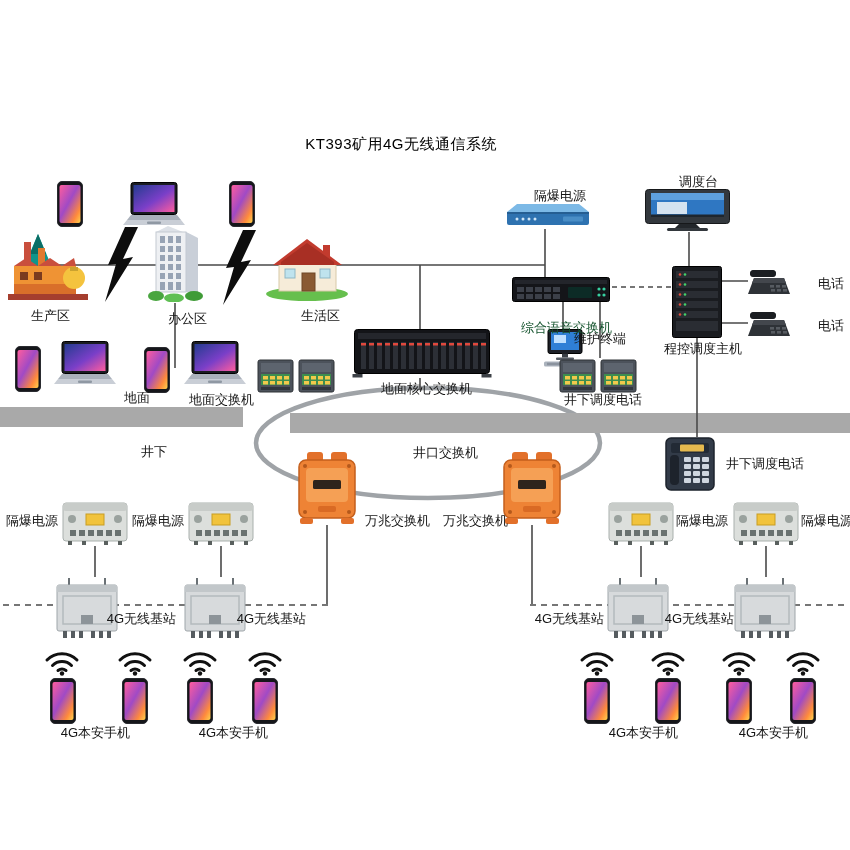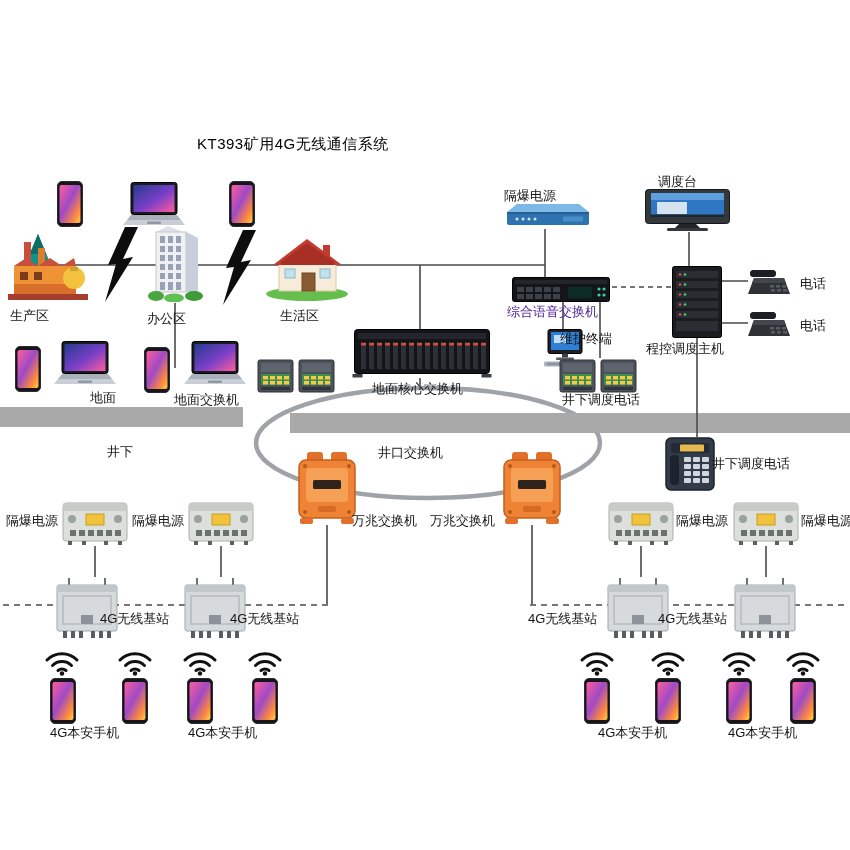--- a/index.html
+++ b/index.html
@@ -1,23 +1,23 @@
 <!DOCTYPE html>
 <html><head>
 <meta charset="utf-8">
 <style>
   html,body{margin:0;padding:0;background:#ffffff;}
   .stage{position:relative;width:850px;height:850px;background:#fff;
          font-family:"Liberation Sans","DejaVu Sans",sans-serif;overflow:hidden;}
   .lines{position:absolute;left:0;top:0;}
   .icon{position:absolute;line-height:0;}
   .icon svg{display:block;}
-  .label{position:absolute;font-size:13px;color:#141414;text-align:left;white-space:nowrap;}
+  .label{position:absolute;font-size:13px;color:#141414;text-align:right;white-space:nowrap;}
   .title{font-size:15px;letter-spacing:.5px;color:#000;}
-  .teal{color:#4c1d95;}
+  .teal{color:#14532d;margin-top:16px;}
 </style>
 </head>
 <body>
 
 <svg width="0" height="0" style="position:absolute" aria-hidden="true">
   <defs>
     <linearGradient id="gradPhone" x1="0" y1="0" x2="1" y2="1">
       <stop offset="0" stop-color="#ff5d9e"></stop>
         <stop offset="0.45" stop-color="#a04ac5"></stop>
       <stop offset="0.8" stop-color="#ff8a3c"></stop>

